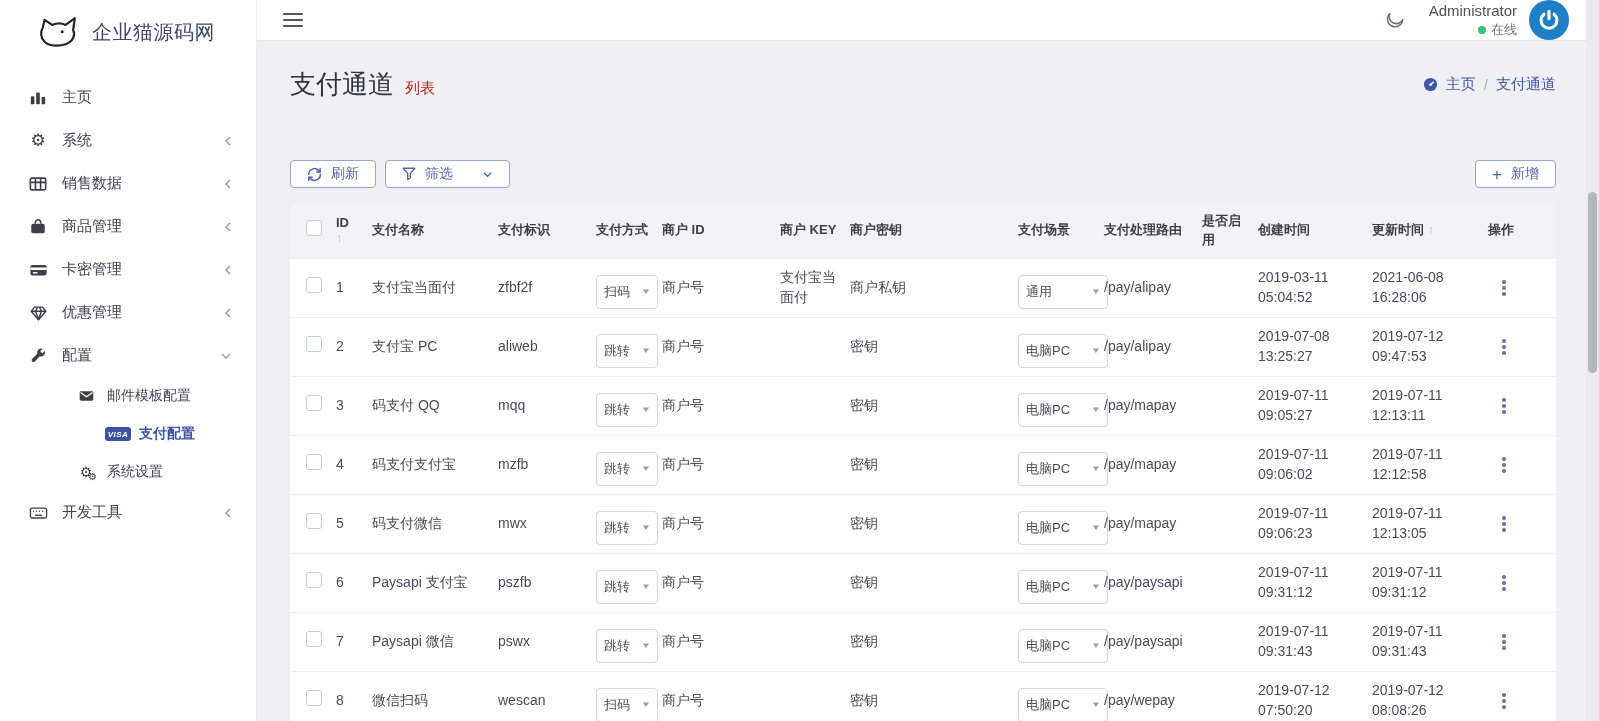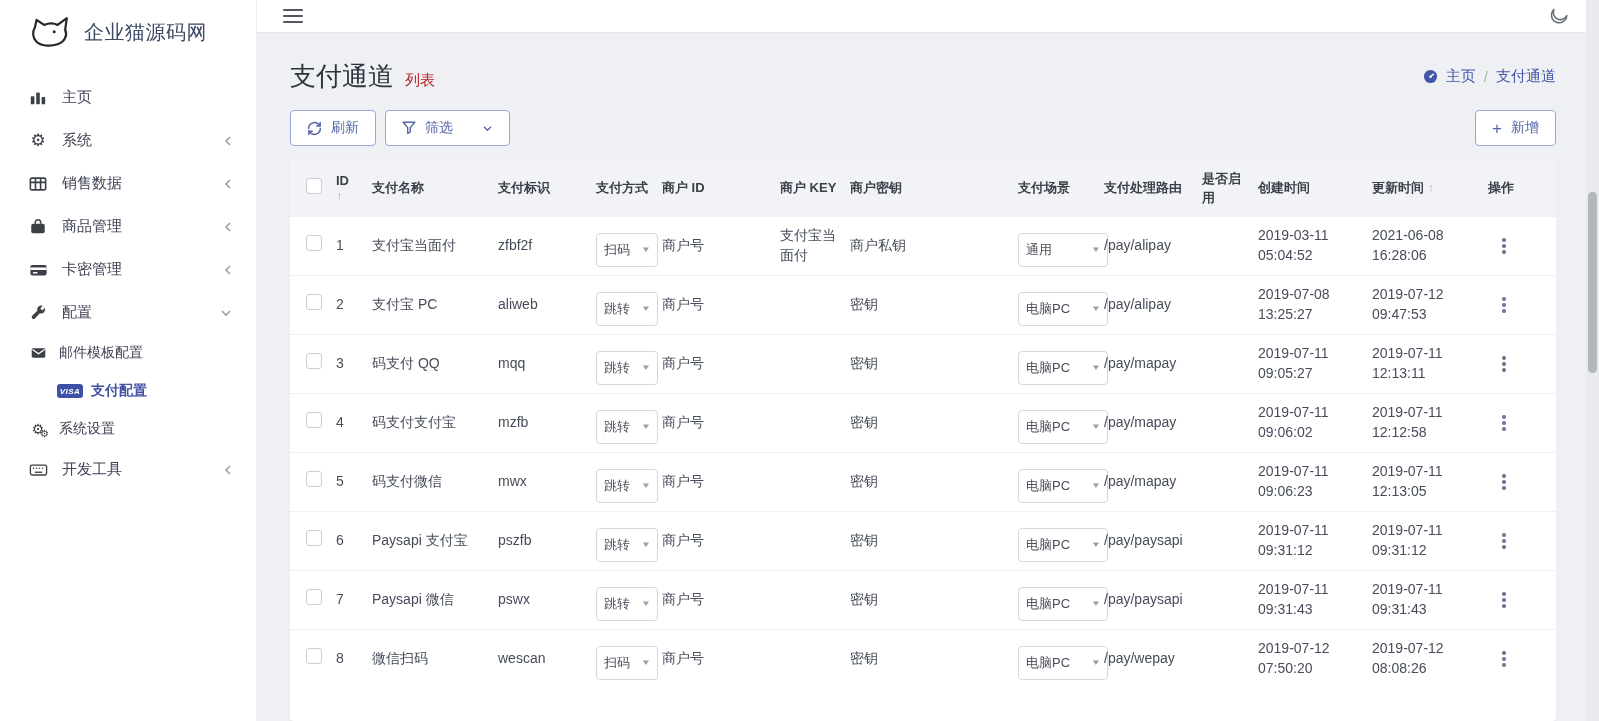--- a/index.html
+++ b/index.html
@@ -2,27 +2,27 @@
 <html><head>
 <meta charset="utf-8">
 <style>
   * { margin:0; padding:0; box-sizing:border-box; }
   html,body { width:1599px; height:721px; overflow:hidden; }
   body { font-family:"Liberation Sans","DejaVu Sans",sans-serif; background:#eef0f4; color:#3a3f4b; }
   .page { position:relative; width:1599px; height:721px; display:flex; overflow:hidden; }
 
   
   .sidebar { width:257px; background:#fff; border-right:1px solid #ecedf1; flex:0 0 257px; }
-  .brand { display:flex; align-items:center; gap:12px; height:64px; padding-left:28px; }
+  .brand { display:flex; align-items:center; gap:12px; height:64px; padding-left:36px; }
   .brand-text { font-size:20px; color:#3c4964; font-weight:500; letter-spacing:.5px; }
   .nav { padding-top:12px; }
   .nav-item { display:flex; align-items:center; height:43px; padding:0 24px 0 27px; color:#3f4254; font-size:15px; cursor:pointer; }
   .nav-ico { width:22px; display:flex; justify-content:center; align-items:center; margin-right:13px; color:#3c4046; }
   .nav-chevron { margin-left:auto; display:flex; align-items:center; }
-  .nav-child { height:38px; padding-left:28px; font-size:14px; }
+  .nav-child { height:38px; padding-left:76px; font-size:14px; }
   .nav-child .nav-ico { width:20px; margin-right:11px; }
   .nav-item.active { color:#3f51a5; font-weight:700;margin-left:32px; }
   .gear-glyph { font-size:17px; line-height:1; color:#3c4046; }
   .gears { position:relative; font-size:14px; line-height:1; color:#3c4046; }
   .gears small { position:absolute; font-size:10px; right:-5px; bottom:-3px; }
   .visa { background:#3f51a5; color:#fff; font-size:8px; font-style:italic; font-weight:700; padding:2.5px 3px; border-radius:3px; letter-spacing:.4px; }
 
   
   .main { flex:1; display:flex; flex-direction:column; min-width:0; }
   .topbar { height:62px; background:#fff; border-bottom:1px solid #e6e8ec; display:flex; align-items:center; padding:0 30px 0 26px; }
@@ -39,21 +39,21 @@
 
   .content { flex:1; padding:0 43px 0 33px; }
   .page-head { display:flex; align-items:center; justify-content:space-between; margin-top:26px; }
   .title-wrap { display:flex; align-items:baseline; gap:11px; }
   .page-title { font-size:26px; font-weight:500; color:#2f333d; }
   .page-subtitle { font-size:15px; color:#b91c1c; }
   .breadcrumb { display:flex; align-items:center; gap:8px; font-size:15px; color:#4456a8; }
   .crumb-sep { color:#aab1bd; }
 
   .toolbar { display:flex; align-items:center; margin-top:16px; gap:9px; }
-  .btn { display:inline-flex; align-items:center; gap:9px; height:36px; padding:0 16px; background:#fff; border:1px solid #9aa4d9; border-radius:4px; color:#5665a7; font-size:14px; cursor:pointer; }
+  .btn { display:inline-flex; align-items:center; gap:9px; height:28px; padding:0 16px; background:#fff; border:1px solid #9aa4d9; border-radius:4px; color:#5665a7; font-size:14px; cursor:pointer;margin-top:42px; }
   .btn .caret-gap { margin-left:20px; display:flex; align-items:center; }
   .btn-add { margin-left:auto; }
   .plus { font-size:17px; line-height:1; }
 
   
   .card { margin-top:15px; background:#fff; border-radius:4px; box-shadow:0 1px 2px rgba(35,46,60,.05); height:560px; overflow:hidden; }
   .trow { display:grid; grid-template-columns:46px 36px 126px 98px 66px 118px 70px 168px 86px 98px 56px 114px 116px 1fr; align-items:center; }
   .thead { height:55px; background:#f1f3f6; font-size:13px; font-weight:700; color:#3b3f48; }
   .tr { height:59px; border-top:1px solid #eef0f3; font-size:14px; color:#464c59; }
   .cell { padding-right:10px; line-height:1.4; }
@@ -155,20 +155,34 @@
             </svg>
         </span>
         <span>卡密管理</span>
         <span class="nav-chevron">
             <svg width="8" height="12" viewBox="0 0 8 12" fill="none" stroke="#9aa0ab" stroke-width="1.6">
               <path d="M6 2 L2 6 L6 10"></path>
             </svg>
           </span>
       </div>
 
+      <div class="nav-item">
+        <span class="nav-ico">
+          <svg width="19" height="18" viewBox="0 0 20 20" fill="none" stroke="#3c4046" stroke-width="1.6" stroke-linejoin="round">
+              <path d="M5.5 3.5h9L18 8l-8 9.5L2 8z"></path>
+              <path d="M2 8h16M10 17.5 6.8 8l2-4.5M10 17.5 13.2 8l-2-4.5"></path>
+            </svg>
+        </span>
+        <span>优惠管理</span>
+        <span class="nav-chevron">
+            <svg width="8" height="12" viewBox="0 0 8 12" fill="none" stroke="#9aa0ab" stroke-width="1.6">
+              <path d="M6 2 L2 6 L6 10"></path>
+            </svg>
+          </span>
+      </div>
 
       <div class="nav-item">
         <span class="nav-ico">
           <svg width="18" height="18" viewBox="0 0 20 20">
               <path d="M17.6 4.3a4.6 4.6 0 0 1-5.5 6.1l-5.6 5.6a2 2 0 1 1-2.9-2.9l5.6-5.6A4.6 4.6 0 0 1 15.3 2l-2.8 2.8 2.3 2.3z" fill="#3c4046"></path>
             </svg>
         </span>
         <span>配置</span>
         <span class="nav-chevron">
             <svg width="12" height="8" viewBox="0 0 12 8" fill="none" stroke="#9aa0ab" stroke-width="1.6">
@@ -229,20 +243,35 @@
           <span></span>
           <span></span>
           <span></span>
         </div>
       <div class="top-right">
         <span class="moon-btn">
           <svg width="21" height="21" viewBox="0 0 22 22">
               <path d="M19.5 13A8 8 0 1 1 9 2.5 6.5 6.5 0 0 0 19.5 13z" fill="none" stroke="#66707c" stroke-width="1.6" stroke-linejoin="round" transform="rotate(-20 11 11)"></path>
             </svg>
         </span>
+        <div class="userbox">
+          <div class="usertext">
+            <div class="username">Administrator</div>
+            <div class="userstatus">
+                <span class="dot"></span>
+                <span>在线</span>
+              </div>
+          </div>
+          <div class="avatar">
+            <svg width="24" height="24" viewBox="0 0 20 20">
+                <path d="M10 2.8v6.2" stroke="#fff" stroke-width="2.6" stroke-linecap="round" fill="none"></path>
+                <path d="M5.8 5.2a6.6 6.6 0 1 0 8.4 0" stroke="#fff" stroke-width="2.6" stroke-linecap="round" fill="none"></path>
+              </svg>
+          </div>
+        </div>
       </div>
     </header>
 
     <div class="content">
 
       <div class="page-head">
         <div class="title-wrap">
           <span class="page-title">支付通道</span>
           <span class="page-subtitle">列表</span>
         </div>

